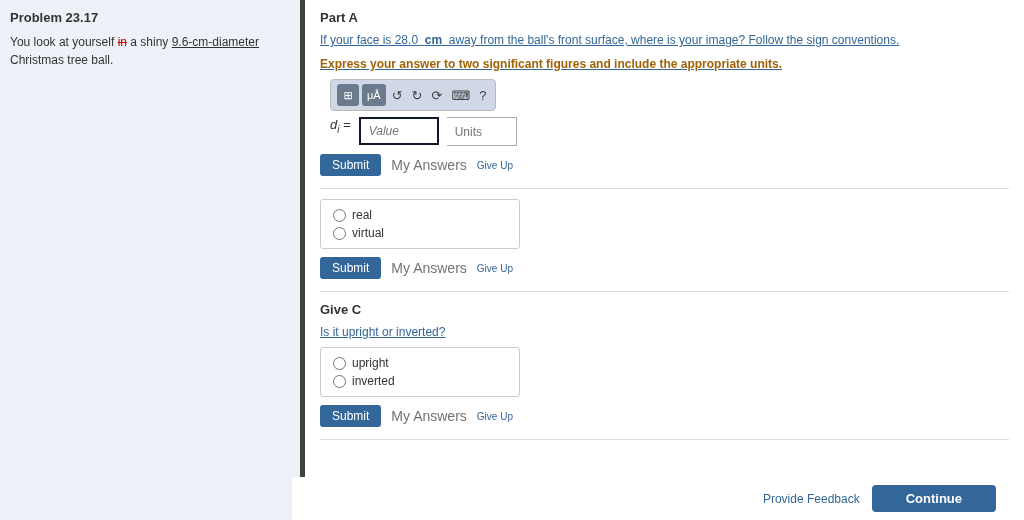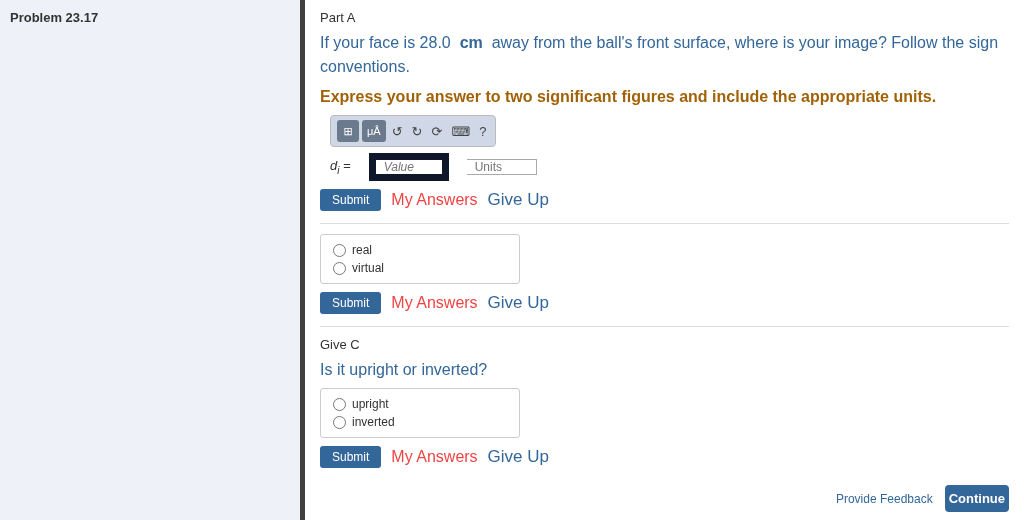--- a/index.html
+++ b/index.html
@@ -52,30 +52,31 @@
       margin-bottom: 0;
       padding-bottom: 12px;
       border-bottom: 1px solid #ddd;
       margin-bottom: 10px;
     }
     .part-section:last-of-type {
       border-bottom: none;
     }
 
     .part-title {
-      font-weight: normal;
+      font-weight: bold;
       font-size: 13px;
       margin-bottom: 6px;
     }
 
     .part-question {
       color: #336699;
-      font-size: 16px;
+      font-size: 12px;
       margin-bottom: 6px;
       line-height: 1.5;
+      text-decoration: underline;
     }
     .part-question .bold-instruction {
       font-weight: bold;
       color: #a16207;
     }
 
     
     .math-toolbar {
       background: #d0d8e8;
       border: 1px solid #bbb;
@@ -110,47 +111,46 @@
       color: #444;
       font-size: 13px;
       padding: 2px 3px;
       display: flex;
       align-items: center;
     }
 
     
     .answer-row {
       display: flex;
-      align-items: center;
-      gap: 18px;
+      gap: 8px;
       margin-bottom: 8px;
       padding-left: 10px;
     }
     .answer-label {
       font-style: italic;
       font-size: 13px;
       color: #333;
     }
     .answer-value-input {
-      border: 7px solid #0f172a;
+      border: 2px solid #0f172a;
       padding: 4px 8px;
       font-size: 12px;
       font-style: italic;
       color: #999;
       width: 80px;
       height: 28px;
       outline: none;
     }
     .answer-units-input {
       border: 1px solid #aaa;
       padding: 4px 8px;
       font-size: 12px;
       color: #999;
       width: 70px;
-      height: 16px;
+      height: 29px;
       outline: none;
       border-left: none;
     }
 
     
     .submit-row {
       display: flex;
       align-items: center;
       gap: 10px;
       padding-left: 0;
@@ -158,28 +158,28 @@
     .submit-btn {
       background: #336699;
       color: #fff;
       border: none;
       border-radius: 3px;
       padding: 4px 12px;
       font-size: 12px;
       cursor: pointer;
     }
     .my-answers-link {
-      color: #ef4444;
-      font-size: 16px;
+      color: #737373;
+      font-size: 14px;
       text-decoration: none;
       cursor: pointer;
     }
     .give-up-link {
       color: #336699;
-      font-size: 17px;
+      font-size: 10px;
       text-decoration: none;
       cursor: pointer;
     }
 
     
     .radio-box {
       border: 1px solid #ccc;
       border-radius: 3px;
       padding: 8px 12px;
       width: 200px;
@@ -196,55 +196,58 @@
       margin-bottom: 0;
     }
     .radio-option input[type="radio"] {
       cursor: pointer;
     }
 
     
     .bottom-bar {
       position: fixed;
       bottom: 0;
-      right: 0;
+      right: 13px;
       width: 719px;
       padding: 8px 15px;
       display: flex;
       justify-content: flex-end;
       align-items: center;
       gap: 12px;
       background: #fff;
     }
     .provide-feedback-link {
       color: #336699;
       font-size: 12px;
       text-decoration: none;
       cursor: pointer;
     }
     .continue-btn {
       background: #336699;
       color: #fff;
       border: none;
       border-radius: 4px;
-      padding: 6px 4px;
+      padding: 6px 34px;
       font-size: 13px;
       cursor: pointer;
       font-weight: bold;
     }
 
     sub {
       font-size: 10px;
     }
   </style>
 </head>
 <body>
 
 <div class="left-panel">
   <div class="problem-title">Problem 23.17</div>
+  <div class="problem-text">
+    You look at yourself <span class="highlight">in</span> a shiny <span class="underline">9.6-cm-diameter</span> Christmas tree ball.
+  </div>
 </div>
 
 <div class="right-panel">
 
   <div class="part-section">
     <div class="part-title">Part A</div>
     <div class="part-question">
       If your face is 28.0 &nbsp;<strong>cm</strong>&nbsp; away from the ball's front surface, where is your image? Follow the sign conventions.
     </div>
     <div class="part-question">

